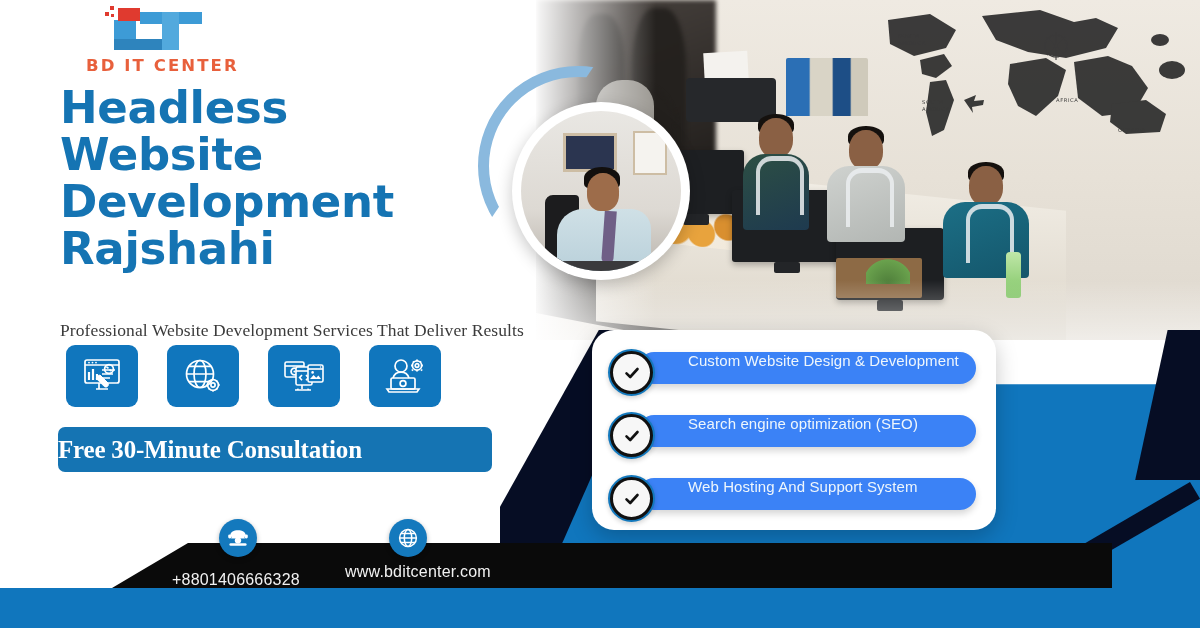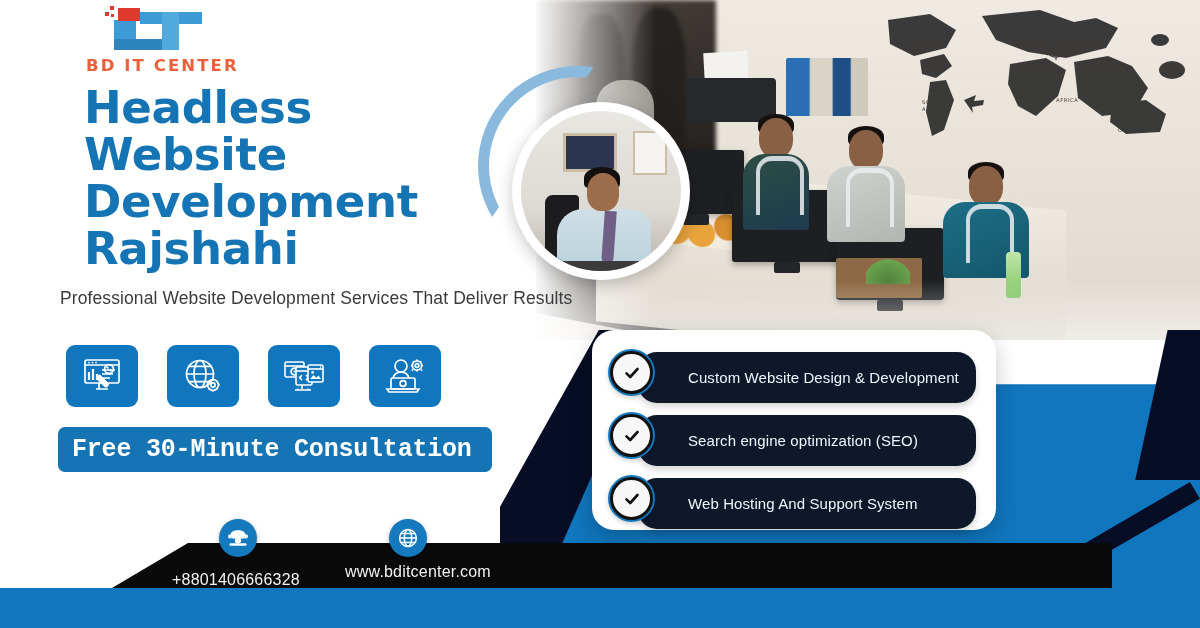--- a/index.html
+++ b/index.html
@@ -162,44 +162,43 @@
     color:#e8603c;font-size:16.5px;font-weight:700;letter-spacing:2.1px;
     font-family:"DejaVu Sans",sans-serif;
   }
 
   
   .headline{
     position:absolute;left:60px;top:84px;width:440px;
     color:#1574b3;font-size:45px;line-height:47px;font-weight:700;
     letter-spacing:-.3px;
     font-family:"DejaVu Sans",sans-serif;
-    margin-left:24px;
   }
   .subhead{
-    position:absolute;left:60px;top:288px;width:520px;
+    position:absolute;left:60px;top:320px;width:520px;
     color:#3b3b3b;font-size:17.5px;letter-spacing:.1px;
-    font-family:Liberation Sans, sans-serif;
+    font-family:Liberation Serif, serif;
   }
 
   
   .tiles{position:absolute;left:66px;top:345px;display:flex;gap:29px;}
   .tile{
     width:72px;height:62px;background:#1076bd;border-radius:9px;
     display:flex;align-items:center;justify-content:center;
   }
 
   
   .cta{
     position:absolute;left:58px;top:427px;width:434px;height:45px;
     background:#1574b3;border-radius:7px;
     display:flex;align-items:center;
   }
   .cta span{
-    color:#ffffff;font-size:25px;font-weight:700;padding-left:14px;
-    letter-spacing:-.2px;font-family:Liberation Mono, monospace;
+    color:#ffffff;font-size:25px;font-weight:700;
+    letter-spacing:-.2px;font-family:Liberation Serif, serif;
   }
 
   
   .arc{
     position:absolute;left:478px;top:66px;width:178px;height:178px;
     border:11px solid #8ab9de;border-radius:50%;
     clip-path:polygon(0% 0%, 58% 0%, 0% 86%);
   }
   .portrait-ring{
     position:absolute;left:512px;top:102px;width:178px;height:178px;
@@ -261,23 +260,23 @@
     border-radius:50%;background:#1479bd;
     display:flex;align-items:center;justify-content:center;z-index:3;
     box-shadow:0 2px 5px rgba(0,0,0,.18);
   }
   .check-inner{
     width:37px;height:37px;border-radius:50%;
     border:3.5px solid #111111;background:#f7f7f7;
     display:flex;align-items:center;justify-content:center;
   }
   .pill{
-    position:absolute;left:46px;top:6px;width:338px;height:51px;
-    background:#0f172a;border-radius:19px;
-    display:flex;align-items:center;
+    position:absolute;left:46px;top:6px;width:338px;height:32px;
+    background:#3b82f6;border-radius:19px;
+    display:flex;
     box-shadow:0 4px 7px rgba(0,0,0,.16);
   }
   .pill span{
     color:#eef6fc;font-size:15px;padding-left:50px;
     letter-spacing:.1px;font-family:"Liberation Sans",sans-serif;
   }
 
   
   .contact-icon{
     position:absolute;width:38px;height:38px;border-radius:50%;

